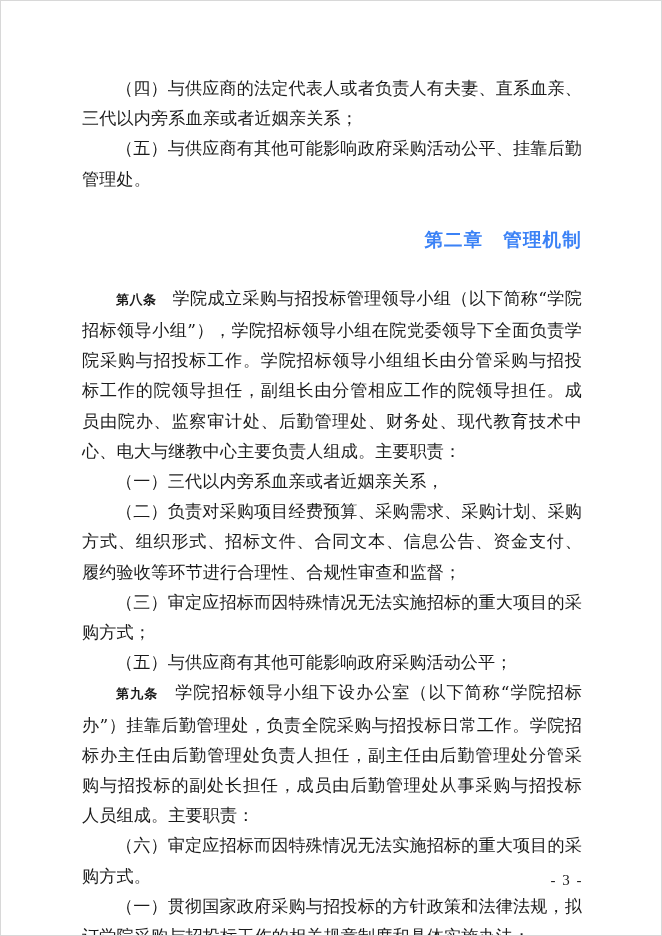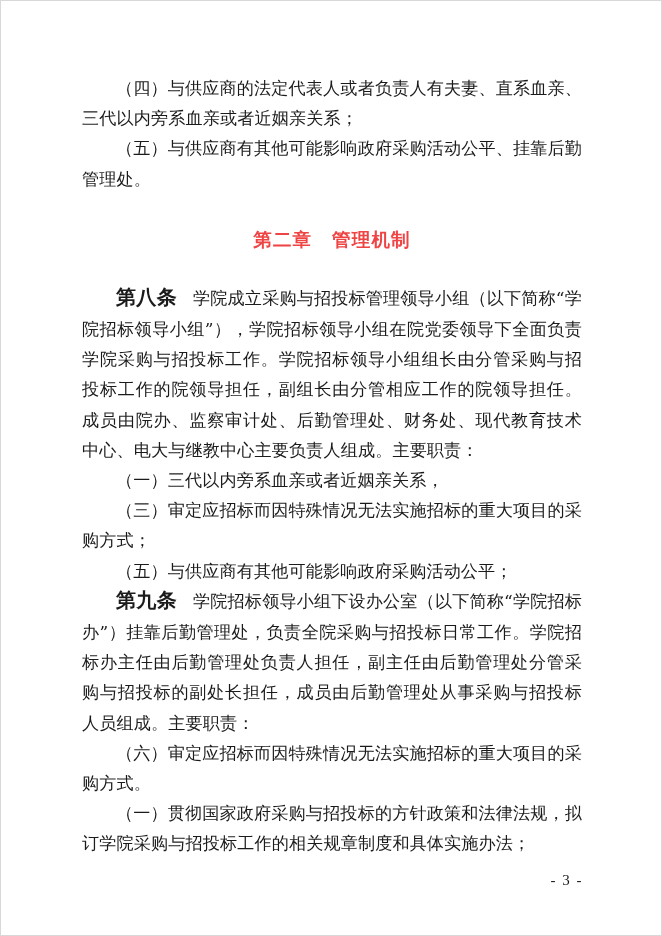--- a/index.html
+++ b/index.html
@@ -36,37 +36,37 @@
     margin: 0;
     letter-spacing: 0.15px;
     text-indent: 0;
     -webkit-font-smoothing: antialiased;
   }
   .para.indent {
     text-indent: 34px;
   }
   
   .artno {
-    font-family: Liberation Mono, monospace;
+    font-family: Liberation Serif, serif;
     font-weight: bold;
-    font-size: 20px;
+    font-size: 13px;
     letter-spacing: 0.3px;
   }
   .gap-after-artno {
     display: inline-block;
     width: 16px;
   }
   
   .chapter-heading {
     font-family: "DejaVu Sans", "Liberation Sans", sans-serif;
     font-weight: bold;
     font-size: 18.5px;
     line-height: 30px;
-    color: #ef4444;
-    text-align: center;
+    color: #3b82f6;
+    text-align: right;
     letter-spacing: 1.2px;
     margin: 0;
   }
   .spacer-before-heading { height: 31px; }
   .spacer-after-heading  { height: 28px; }
   
   .page-number {
     position: absolute;
     right: 78px;
     bottom: 46px;
@@ -91,20 +91,21 @@
     <div class="spacer-before-heading"></div>
 
     <h2 class="chapter-heading">第二章　管理机制</h2>
 
     <div class="spacer-after-heading"></div>
 
     <p class="para indent"><span class="artno">第八条</span><span class="gap-after-artno"></span><span>学院成立采购与招投标管理领导小组（以下简称“学院招标领导小组”），学院招标领导小组在院党委领导下全面负责学院采购与招投标工作。学院招标领导小组组长由分管采购与招投标工作的院领导担任，副组长由分管相应工作的院领导担任。成员由院办、监察审计处、后勤管理处、财务处、现代教育技术中心、电大与继教中心主要负责人组成。主要职责：</span></p>
 
     <p class="para indent">（一）三代以内旁系血亲或者近姻亲关系，</p>
 
+    <p class="para indent">（二）负责对采购项目经费预算、采购需求、采购计划、采购方式、组织形式、招标文件、合同文本、信息公告、资金支付、履约验收等环节进行合理性、合规性审查和监督；</p>
 
     <p class="para indent">（三）审定应招标而因特殊情况无法实施招标的重大项目的采购方式；</p>
 
 
     <p class="para indent">（五）与供应商有其他可能影响政府采购活动公平；</p>
 
     <p class="para indent"><span class="artno">第九条</span><span class="gap-after-artno"></span><span>学院招标领导小组下设办公室（以下简称“学院招标办”）挂靠后勤管理处，负责全院采购与招投标日常工作。学院招标办主任由后勤管理处负责人担任，副主任由后勤管理处分管采购与招投标的副处长担任，成员由后勤管理处从事采购与招投标人员组成。主要职责：</span></p>
 
     <p class="para indent">（六）审定应招标而因特殊情况无法实施招标的重大项目的采购方式。</p>
 

